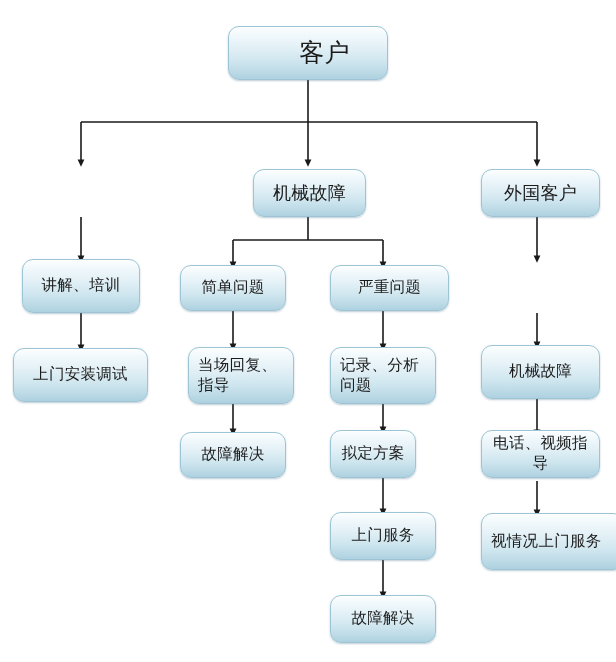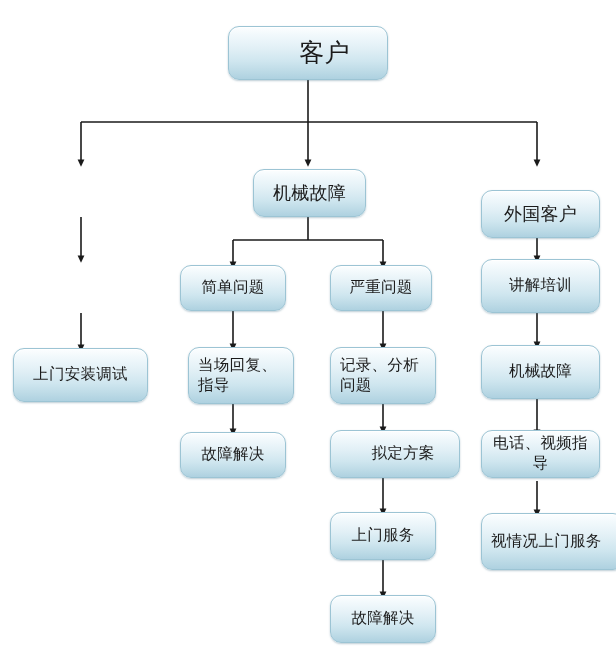--- a/index.html
+++ b/index.html
@@ -114,64 +114,64 @@
 
   <div class="node center n-root" style="left:228px; top:26px; width:160px; height:54px;">
     <span class="label">客户</span>
   </div>
 
 
   <div class="node center n-lvl2" style="left:253px; top:169px; width:113px; height:48px;">
     <span class="label">机械故障</span>
   </div>
 
-  <div class="node center n-lvl2" style="left:481px; top:169px; width:119px; height:48px;margin-top:21px;">
+  <div class="node center n-lvl2" style="left:481px; top:169px; width:119px; height:48px;">
     <span class="label">外国客户</span>
   </div>
 
+  <div class="node center n-body" style="left:22px; top:259px; width:118px; height:54px;">
+    <span class="label">讲解、培训</span>
+  </div>
 
   <div class="node center n-body" style="left:13px; top:348px; width:135px; height:54px;">
     <span class="label">上门安装调试</span>
   </div>
 
   <div class="node center n-body" style="left:180px; top:265px; width:106px; height:46px;justify-content:flex-end;">
     <span class="label">简单问题</span>
   </div>
 
   <div class="node left n-body" style="left:180px; top:347px; width:106px; height:57px;margin-left:8px;">
     <span class="label">当场回复、指导</span>
   </div>
 
   <div class="node center n-body" style="left:180px; top:432px; width:106px; height:46px;">
     <span class="label">故障解决</span>
   </div>
 
-  <div class="node center n-body" style="left:330px; top:265px; width:102px; height:46px;">
+  <div class="node center n-body" style="left:330px; top:265px; width:119px; height:46px;">
     <span class="label">严重问题</span>
   </div>
 
   <div class="node left n-body" style="left:330px; top:347px; width:106px; height:57px;justify-content:flex-end;">
     <span class="label">记录、分析问题</span>
   </div>
 
-  <div class="node center n-body" style="left:330px; top:430px; width:130px; height:48px;padding-left:16px;">
+  <div class="node center n-body" style="left:330px; top:430px; width:86px; height:48px;">
     <span class="label">拟定方案</span>
   </div>
 
   <div class="node center n-body" style="left:330px; top:512px; width:106px; height:48px;">
     <span class="label">上门服务</span>
   </div>
 
   <div class="node center n-body" style="left:330px; top:595px; width:106px; height:48px;">
     <span class="label">故障解决</span>
   </div>
 
-  <div class="node center n-body" style="left:481px; top:259px; width:119px; height:54px;">
-    <span class="label">讲解培训</span>
-  </div>
 
   <div class="node center n-body" style="left:481px; top:345px; width:119px; height:54px;">
     <span class="label">机械故障</span>
   </div>
 
   <div class="node center n-body" style="left:481px; top:430px; width:119px; height:48px;">
     <span class="label">电话、视频指导</span>
   </div>
 
   <div class="node left n-body" style="left:481px; top:513px; width:143px; height:57px;">

